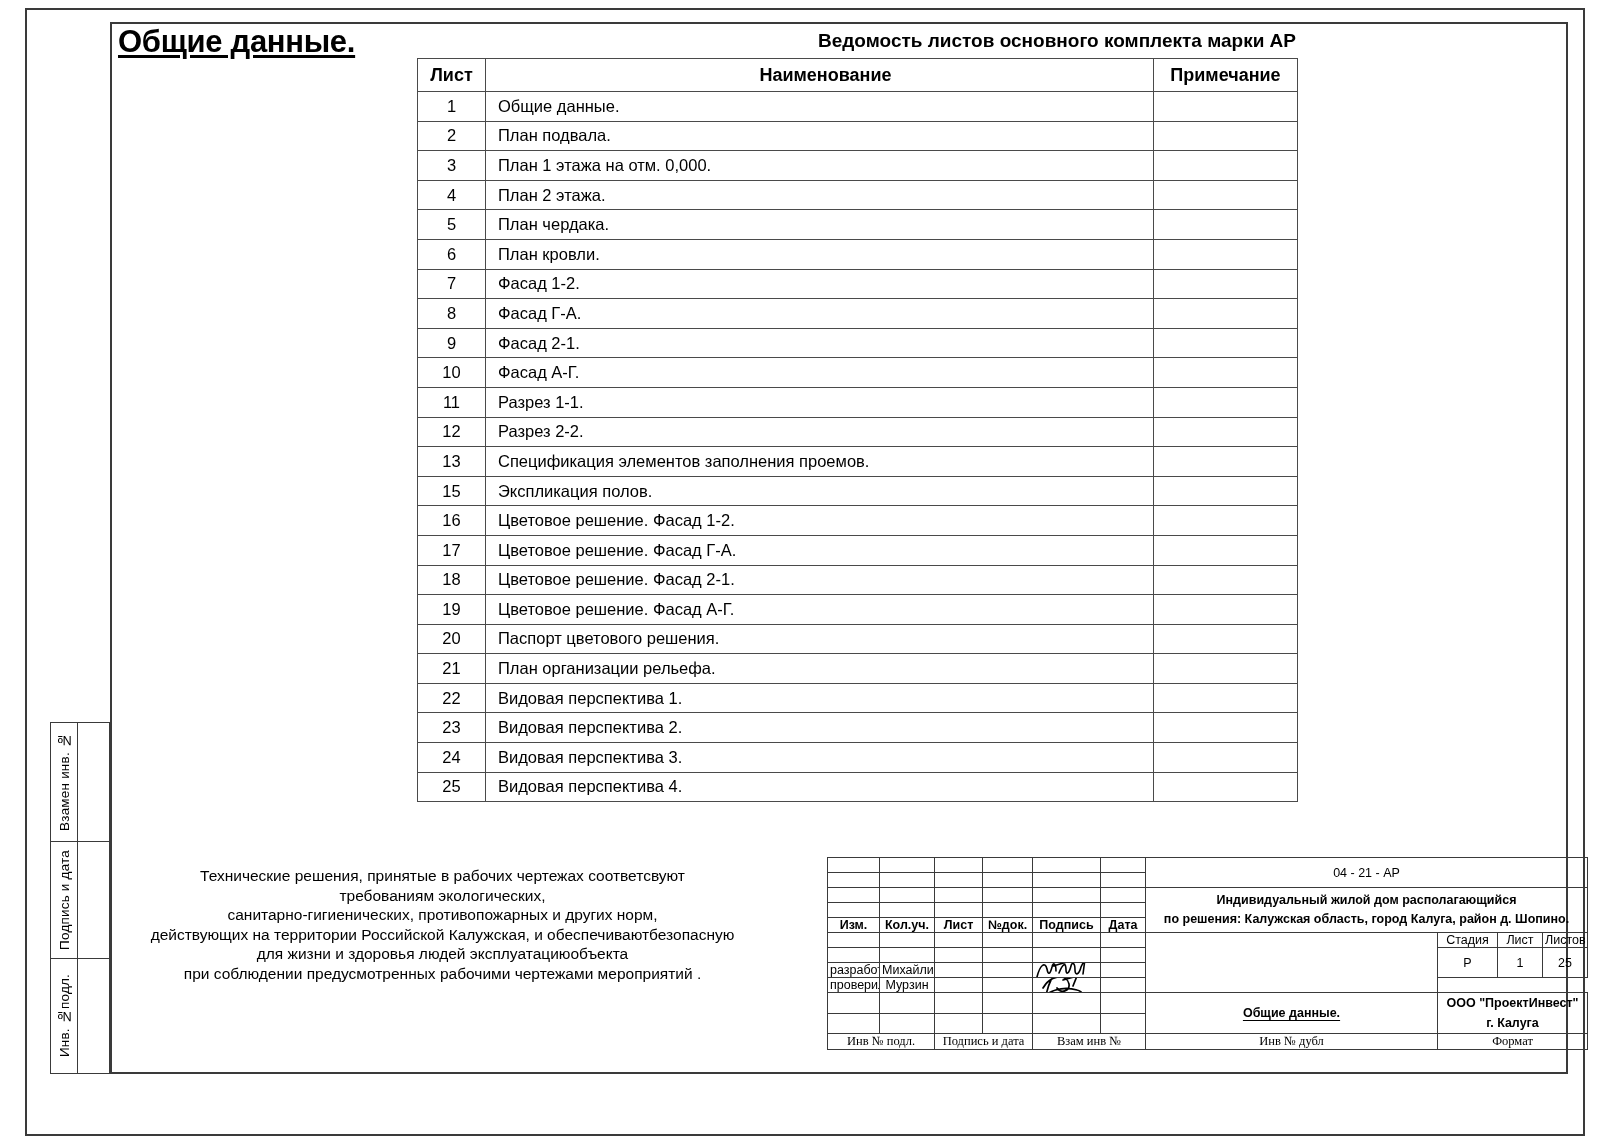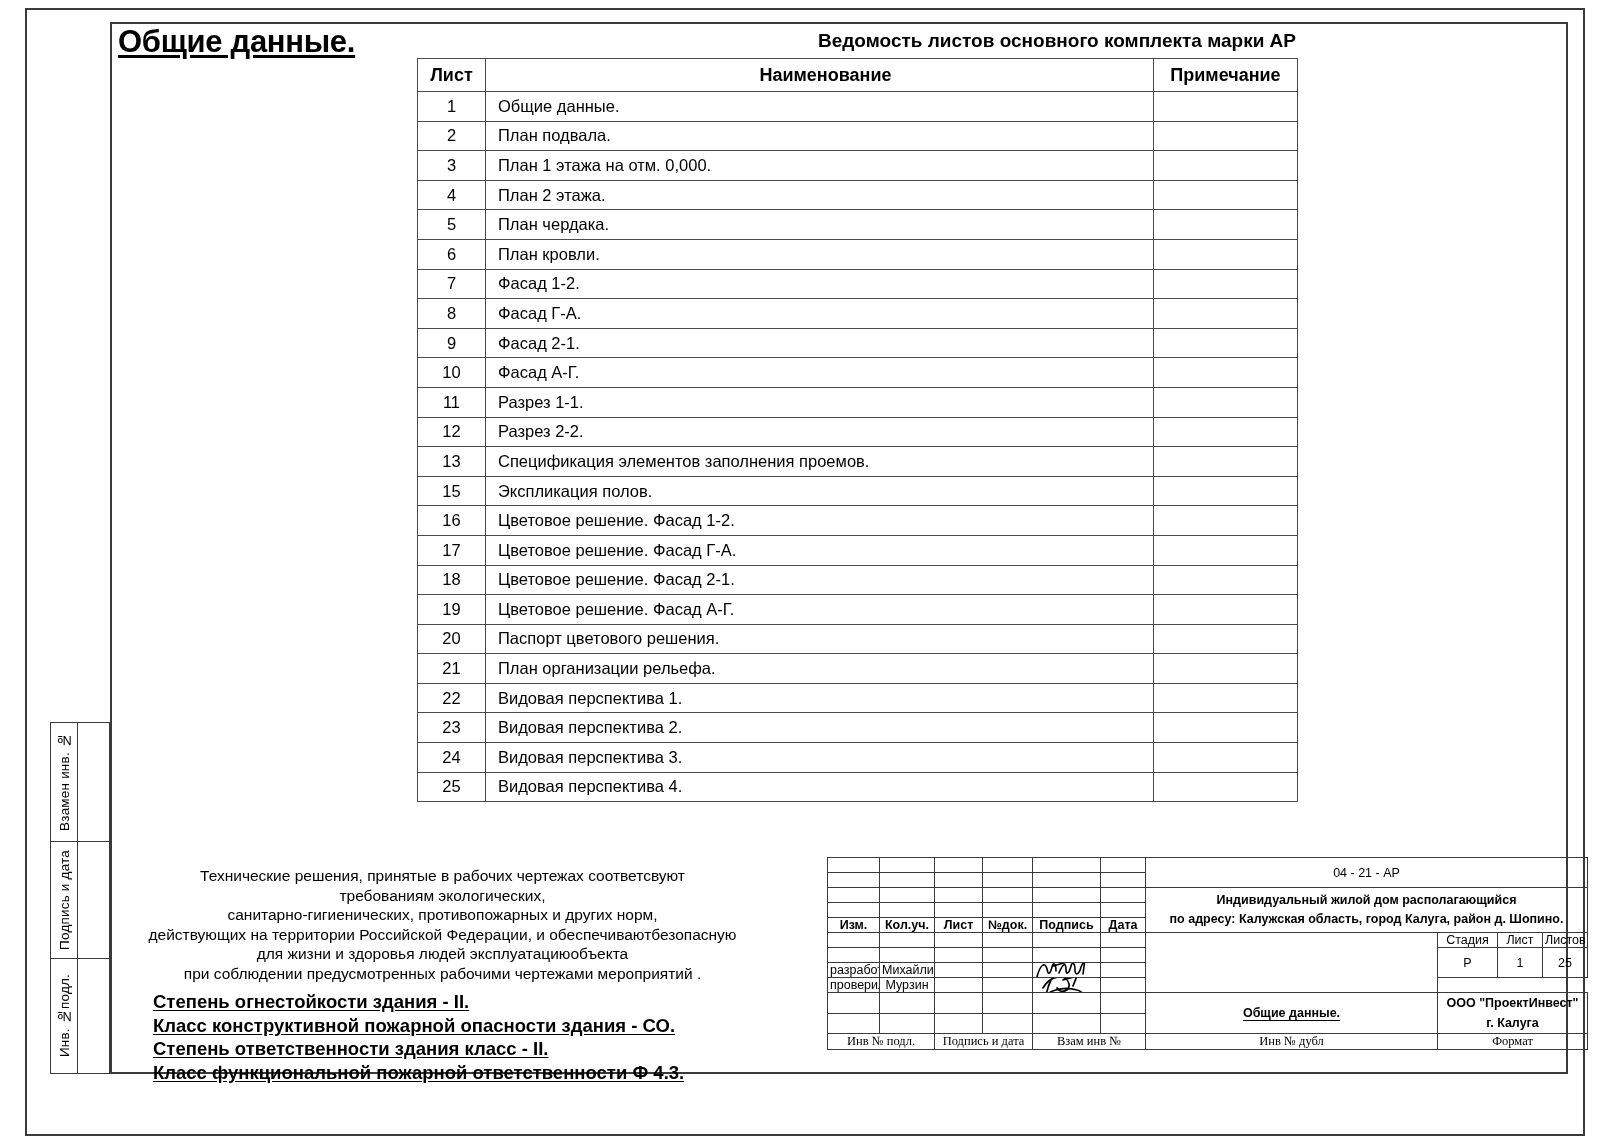--- a/index.html
+++ b/index.html
@@ -323,29 +323,23 @@
         <td class="col-note"></td>
       </tr>
     </tbody>
 </table>
 
 <div id="notes-block">
   <div id="notes-lines">
       <div class="note-line">Технические решения, принятые в рабочих чертежах соответсвуют</div>
       <div class="note-line">требованиям экологических,</div>
       <div class="note-line">санитарно-гигиенических, противопожарных и других норм,</div>
-      <div class="note-line">действующих на территории  Российской Федерации, и обеспечиваютбезопасную</div>
+      <div class="note-line">действующих на территории  Российской Калужская, и обеспечиваютбезопасную</div>
       <div class="note-line">для  жизни и здоровья людей эксплуатациюобъекта</div>
       <div class="note-line">при соблюдении предусмотренных рабочими чертежами мероприятий .</div>
-    </div>
-  <div id="fire-specs">
-      <div class="spec-line">Степень  огнестойкости  здания   - II.</div>
-      <div class="spec-line">Класс конструктивной пожарной опасности здания  - СО.</div>
-      <div class="spec-line">Степень ответственности здания класс  - II.</div>
-      <div class="spec-line">Класс функциональной пожарной ответственности  Ф 4.3.</div>
     </div>
 </div>
 
 <div id="title-block">
   <table>
     <colgroup>
       <col style="width:52px">
         <col style="width:55px">
         <col style="width:48px">
       <col style="width:50px">
@@ -379,21 +373,21 @@
 
       <tr>
         <td class="tb-blank"></td>
         <td class="tb-blank"></td>
         <td class="tb-blank"></td>
         <td class="tb-blank"></td>
         <td class="tb-blank"></td>
         <td class="tb-blank"></td>
         <td class="tb-object" rowspan="3" colspan="4">
           <div>Индивидуальный жилой дом располагающийся</div>
-          <div>по адресу: Калужская область, город Калуга, район д. Шопино.</div>
+          <div>по решения: Калужская область, город Калуга, район д. Шопино.</div>
         </td>
       </tr>
       <tr>
         <td class="tb-blank"></td>
         <td class="tb-blank"></td>
         <td class="tb-blank"></td>
         <td class="tb-blank"></td>
         <td class="tb-blank"></td>
         <td class="tb-blank"></td>
       </tr>

